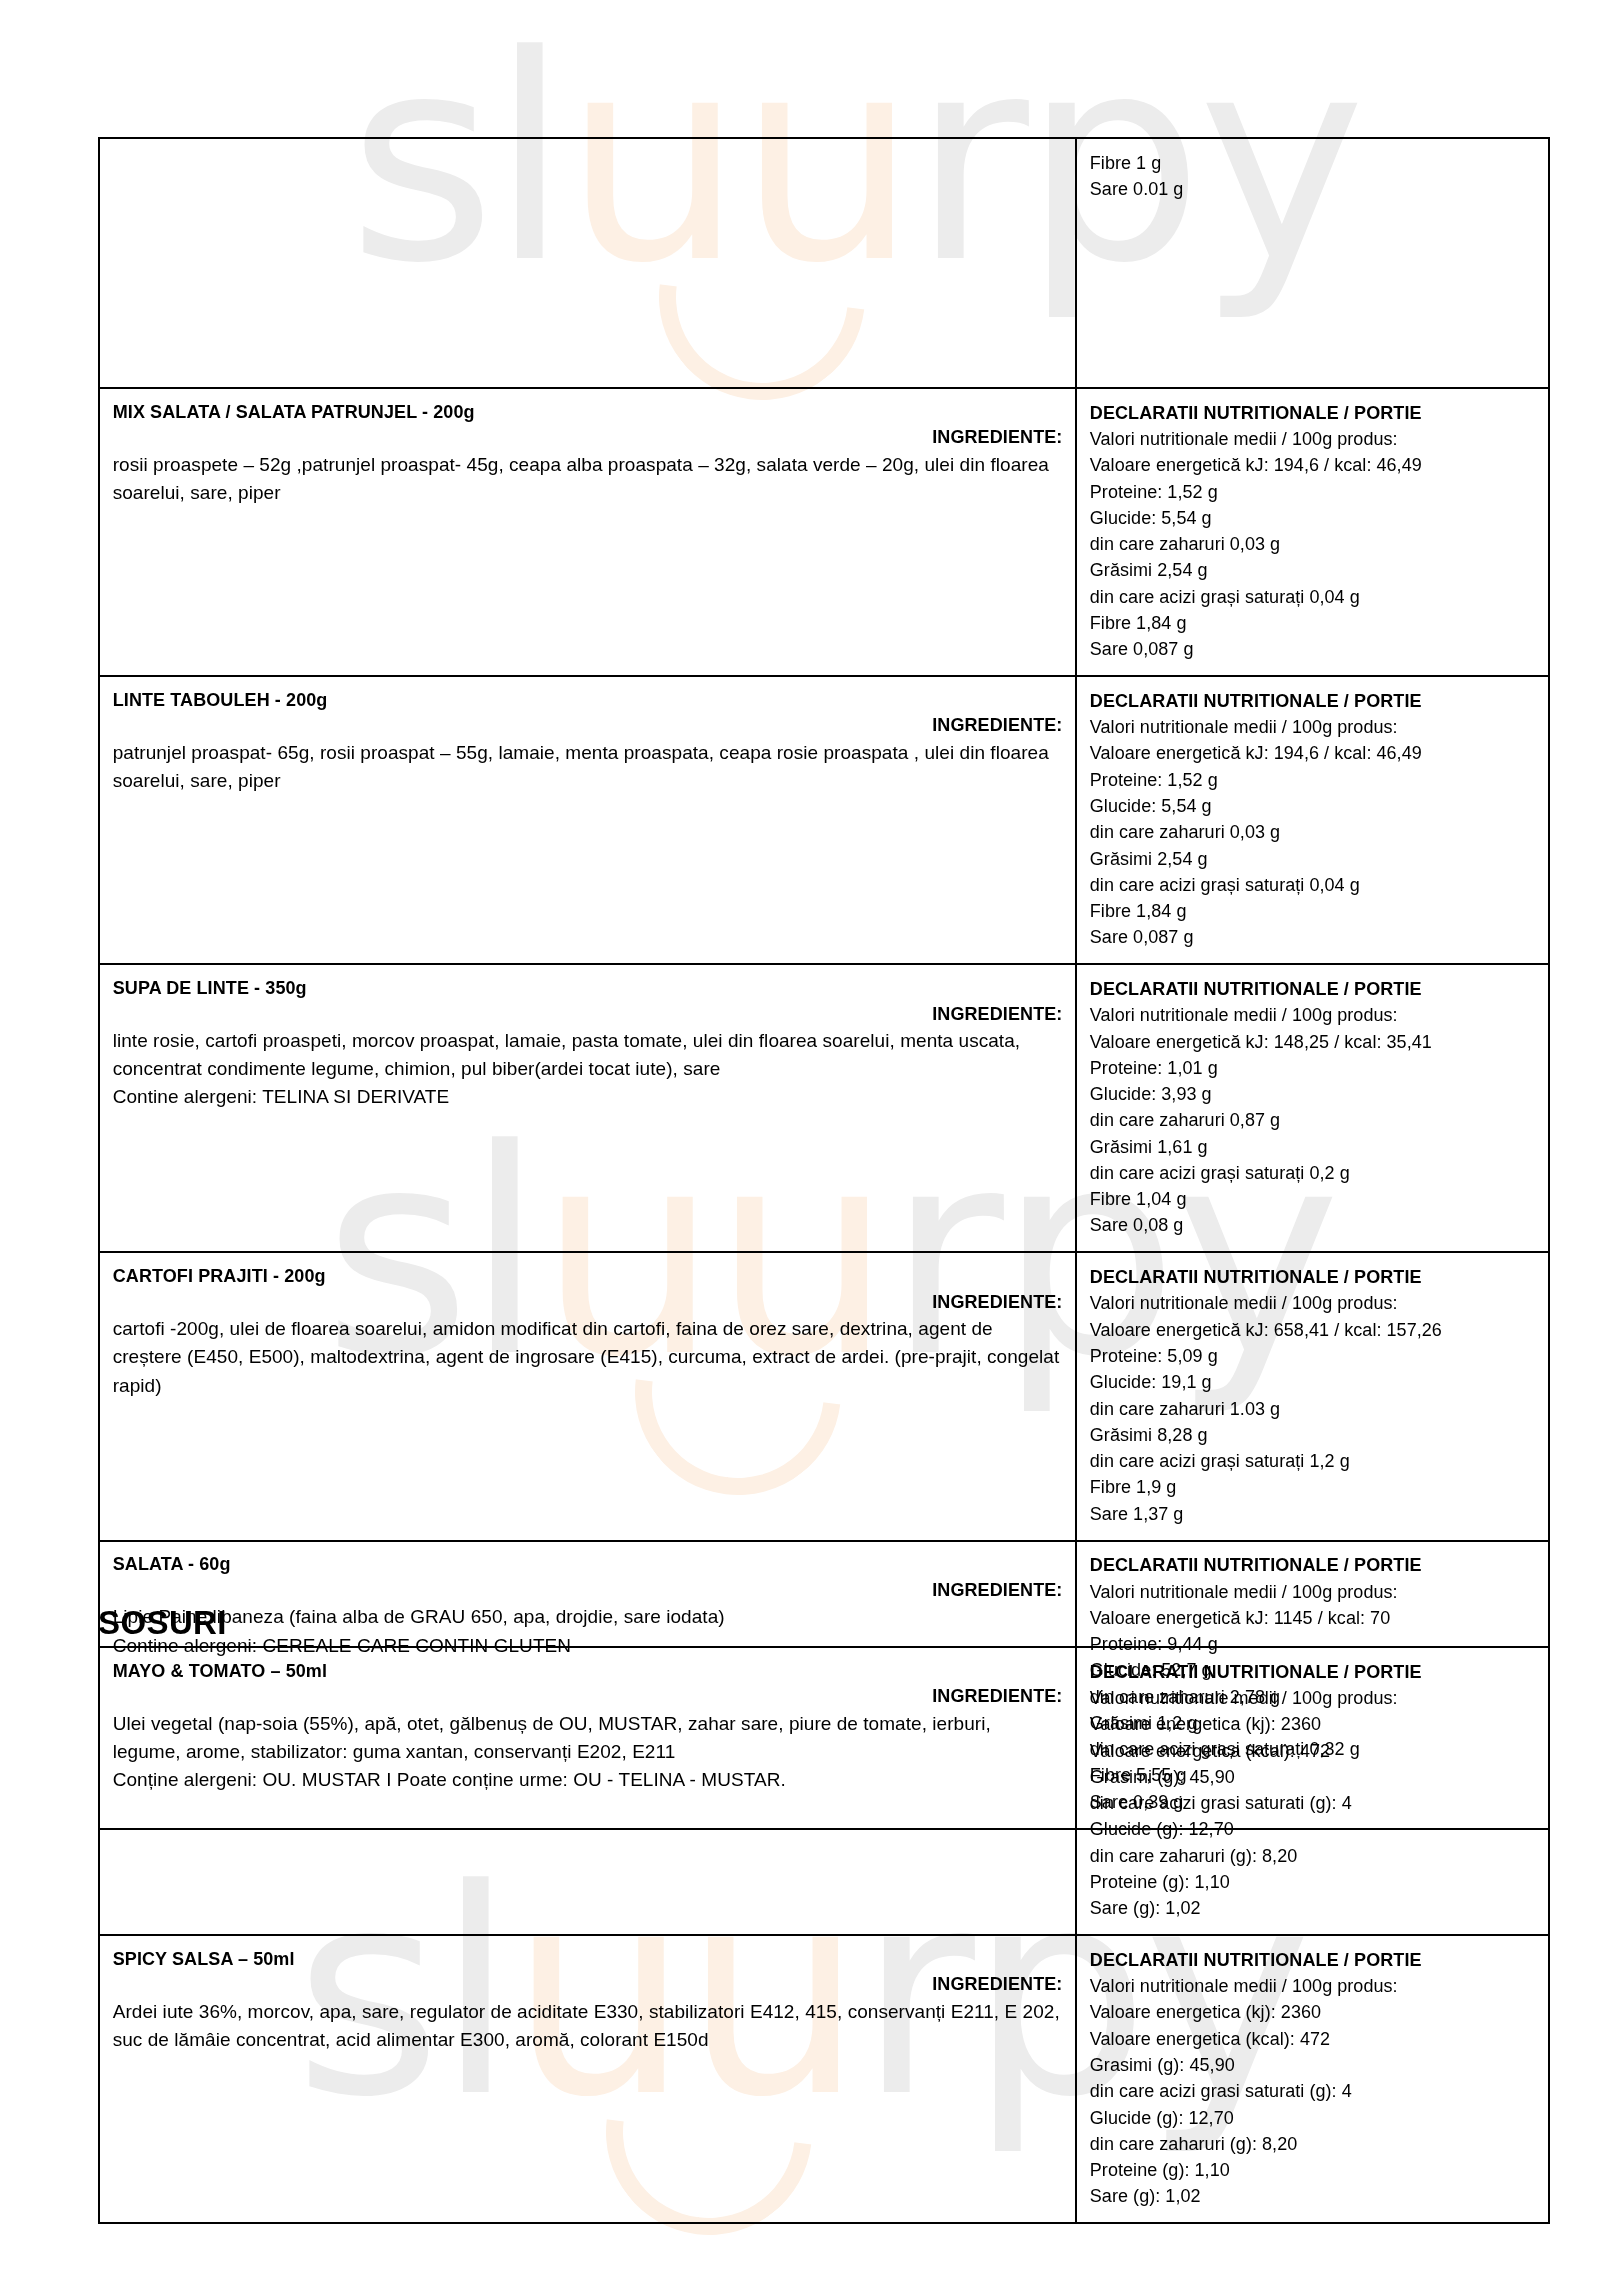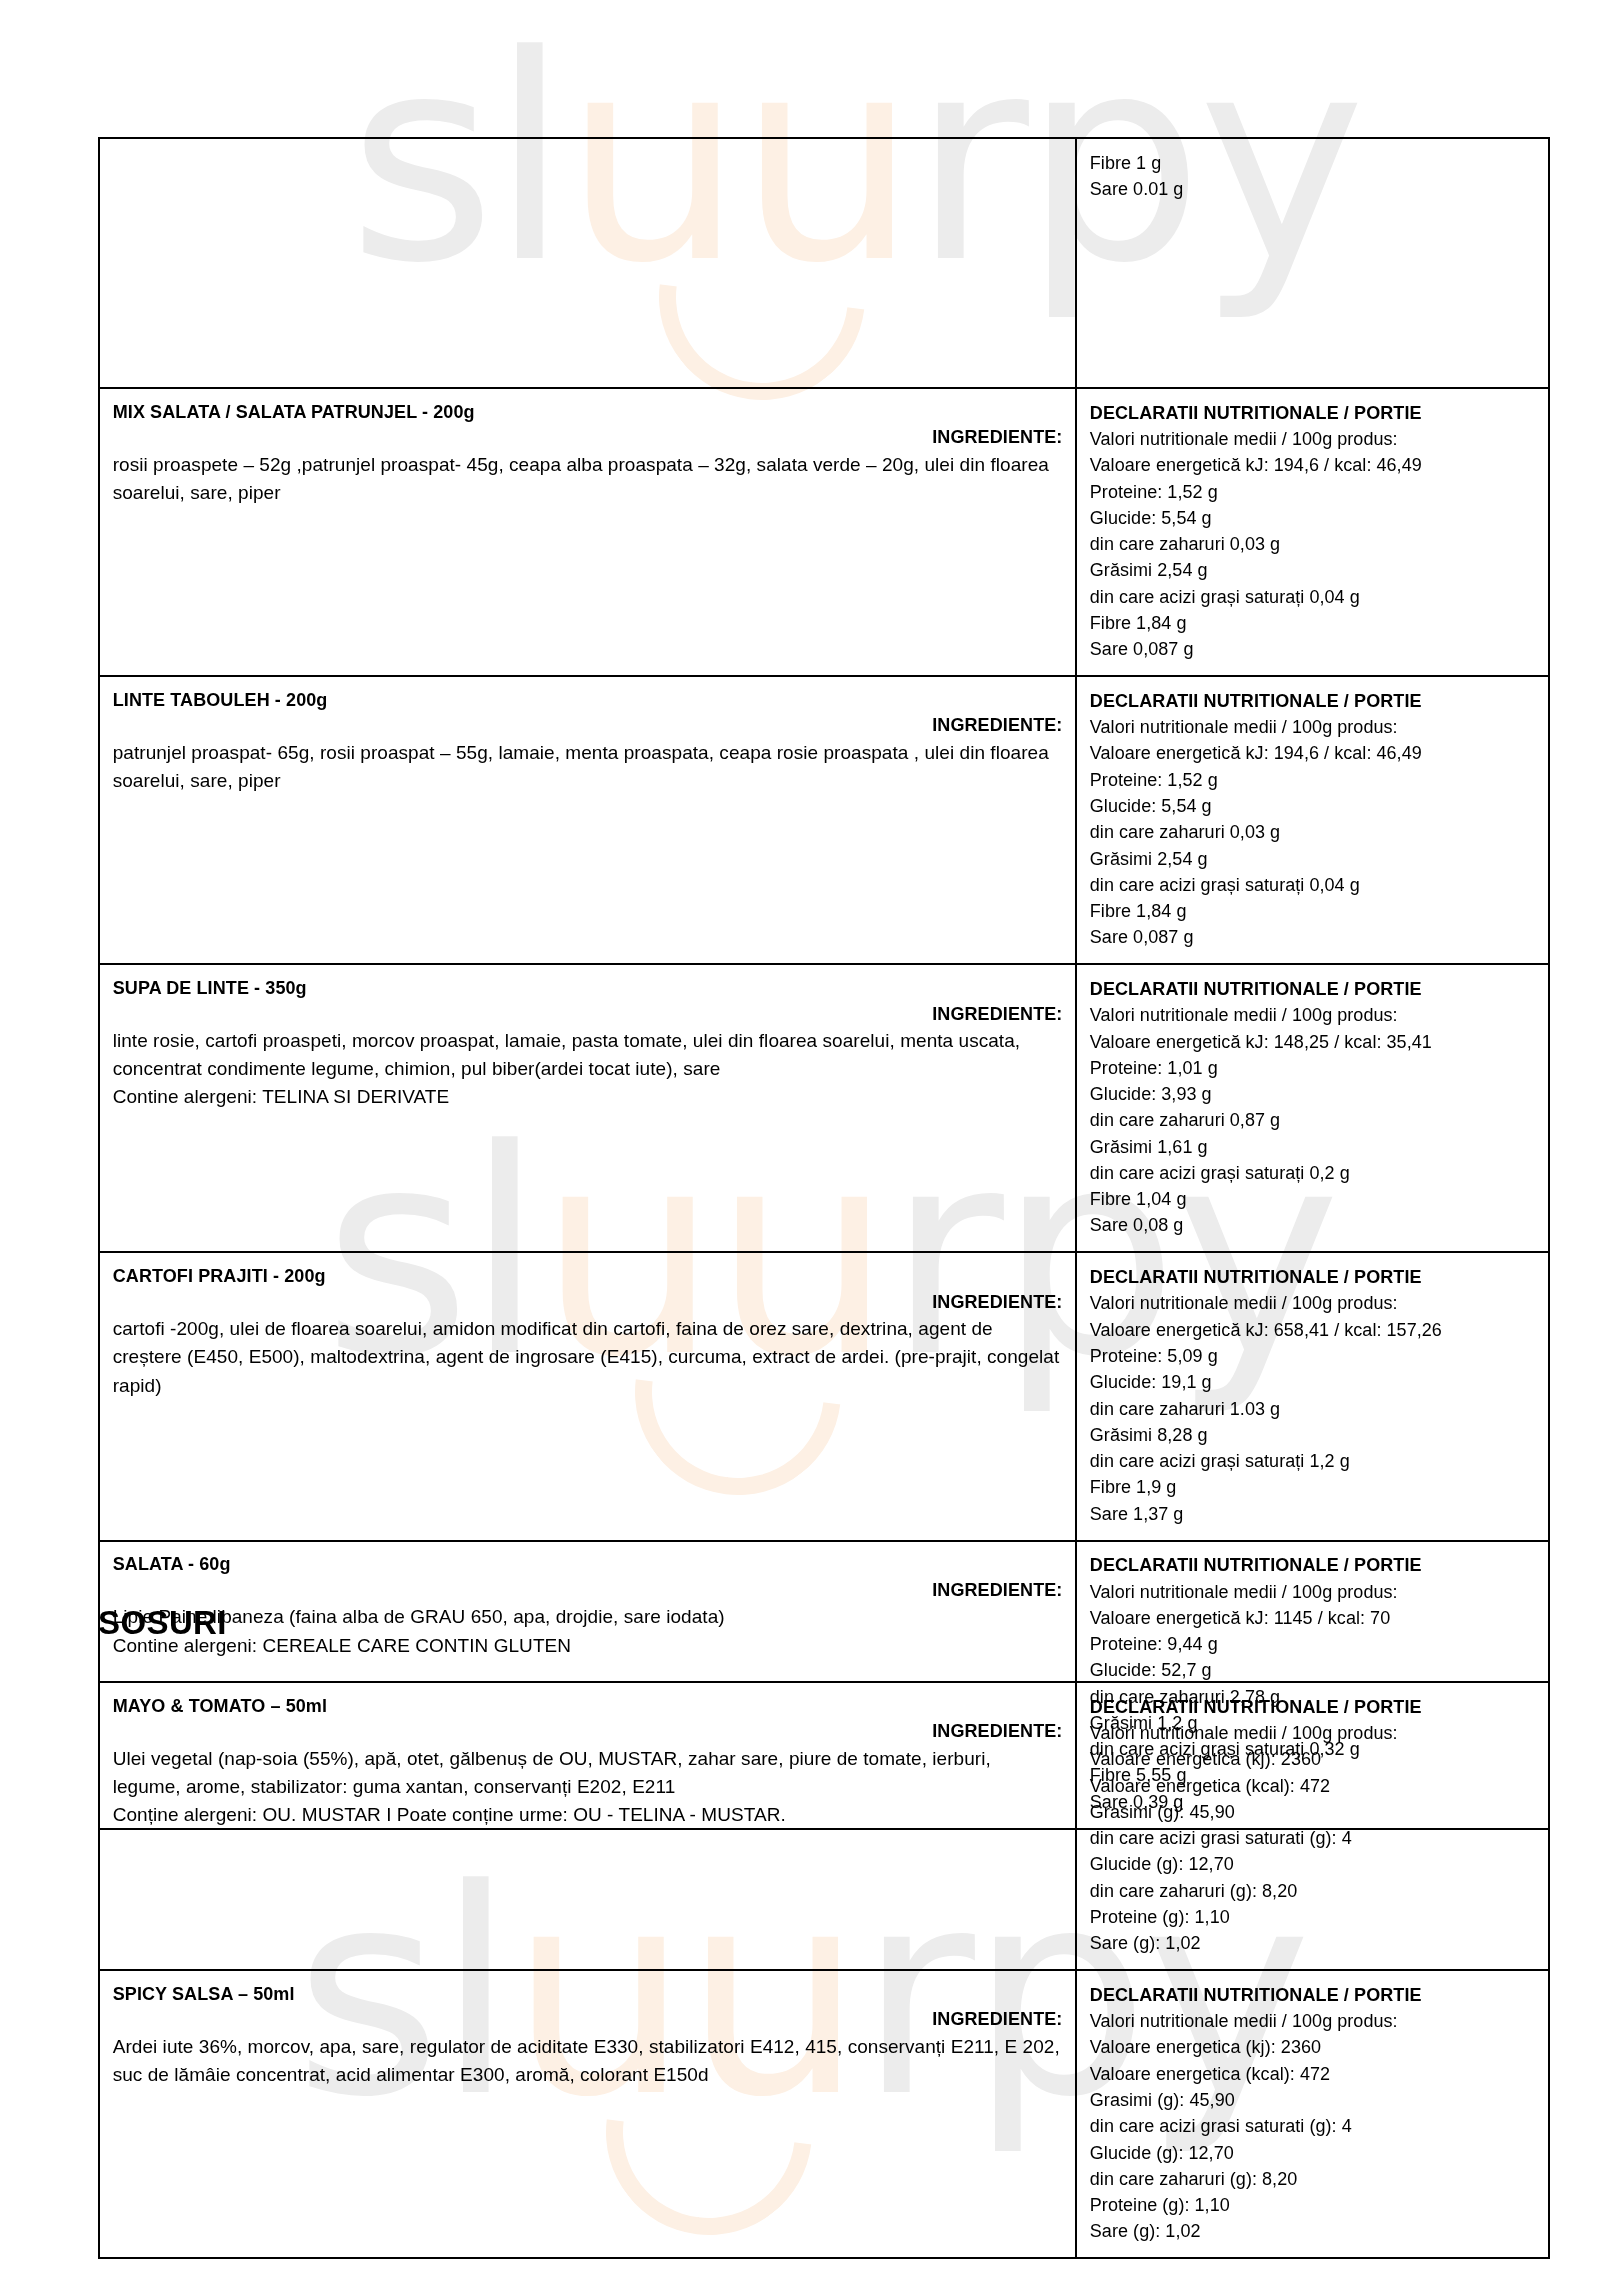--- a/index.html
+++ b/index.html
@@ -60,21 +60,21 @@
   }
 
   table.nut {
     position: absolute;
     left: 98px;
     width: 1452px;
     border-collapse: collapse;
     table-layout: fixed;
   }
   table.nut.t1 { top: 137px; }
-  table.nut.t2 { top: 1681px; }
+  table.nut.t2 { top: 1646px; }
 
   table.nut td {
     border: 2.2px solid #000000;
     vertical-align: top;
     padding: 10.8px 12.7px 12.7px 12.7px;
     margin-top: 24px;
   }
   td.c-left  { width: 965px; }
   td.c-right { width: 467px; }
 

